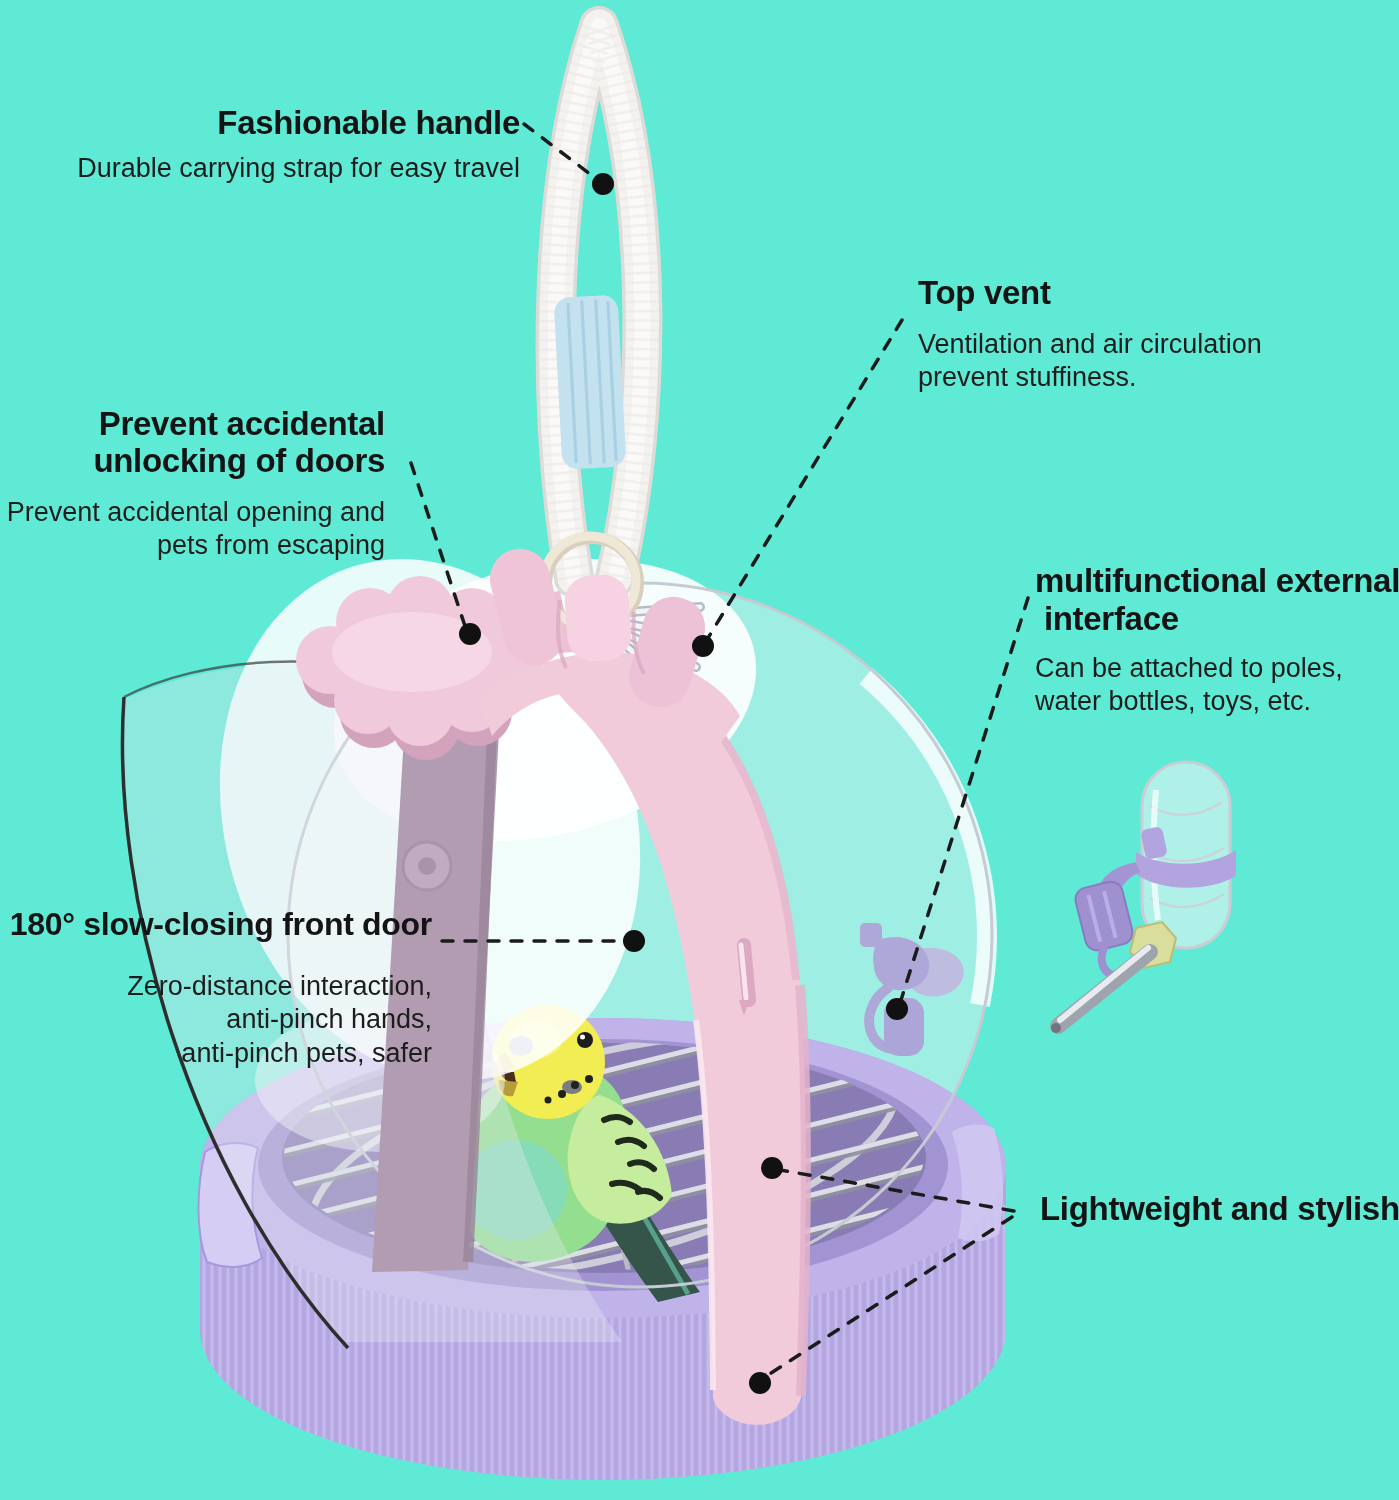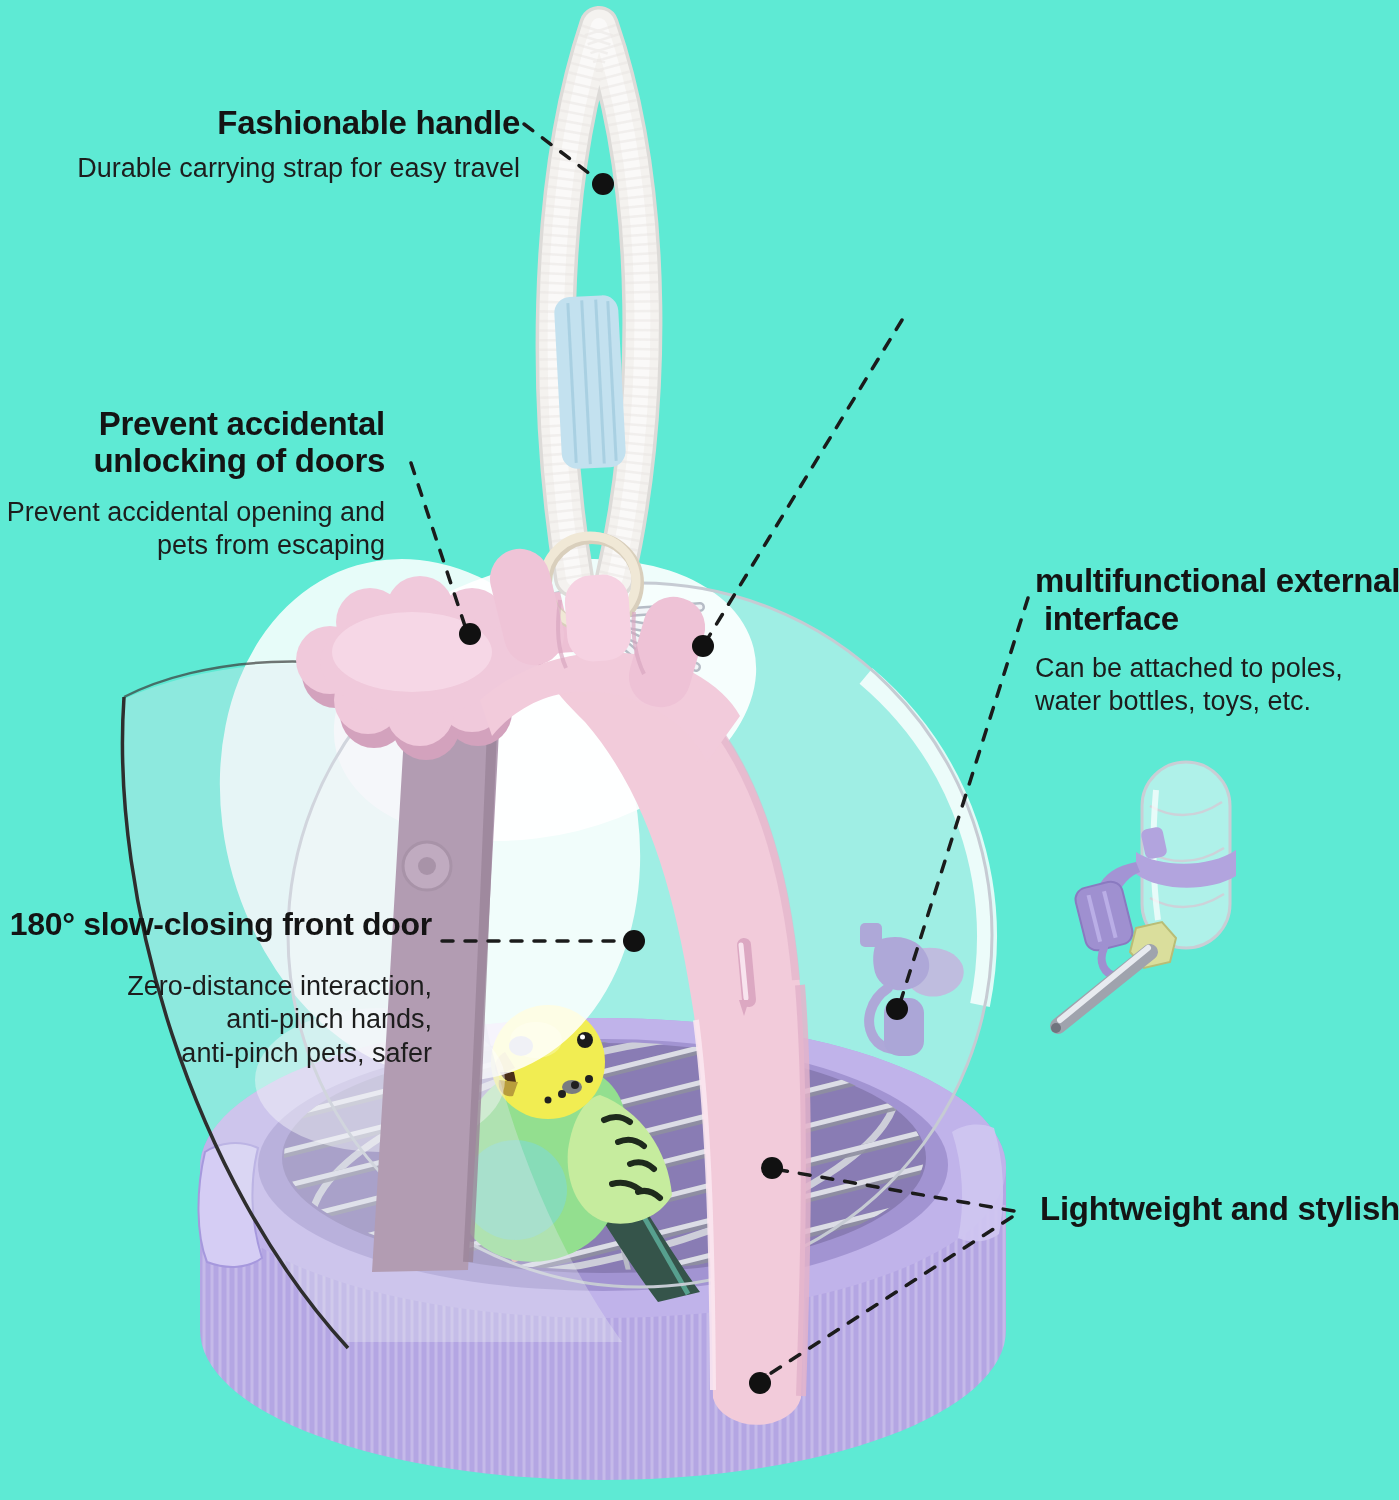--- a/index.html
+++ b/index.html
@@ -19,21 +19,21 @@
   #co-topvent .desc{margin-top:15px;}
   #co-lock{right:1014px;top:406px;width:480px;}
   #co-lock .title{line-height:1.12;}
   #co-lock .desc{margin-top:16px;}
   #co-interface{left:1035px;top:562px;width:380px;}
   #co-interface .title{line-height:1.15;}
   #co-interface .desc{margin-top:14px;}
   #co-door{right:967px;top:906px;width:560px;}
   #co-door .title{font-size:32px;}
   #co-door .desc{margin-top:26px;}
-  #co-light{left:1040px;top:1190px;width:360px;text-align:center;}
+  #co-light{left:1040px;top:1190px;width:360px;}
   #co-light .desc{margin-top:24px;}
 </style>
 </head>
 <body>
 
 <div id="canvas">
 
   <svg id="art" viewBox="0 0 1399 1500">
     <defs>
       <clipPath id="baseClip">
@@ -279,20 +279,25 @@
       <circle cx="772" cy="1168" r="11"></circle>
       <circle cx="760" cy="1383" r="11"></circle>
     </g>
   </svg>
 
   <div id="co-handle" class="callout align-right">
     <div class="title">Fashionable handle</div>
     <div class="desc">Durable carrying strap for easy travel</div>
   </div>
 
+  <div id="co-topvent" class="callout align-left">
+    <div class="title">Top vent</div>
+    <div class="desc">Ventilation and air circulation
+prevent stuffiness.</div>
+  </div>
 
   <div id="co-lock" class="callout align-right">
     <div class="title">Prevent accidental
 unlocking of doors</div>
     <div class="desc">Prevent accidental opening and
 pets from escaping</div>
   </div>
 
   <div id="co-interface" class="callout align-left">
     <div class="title">multifunctional external

